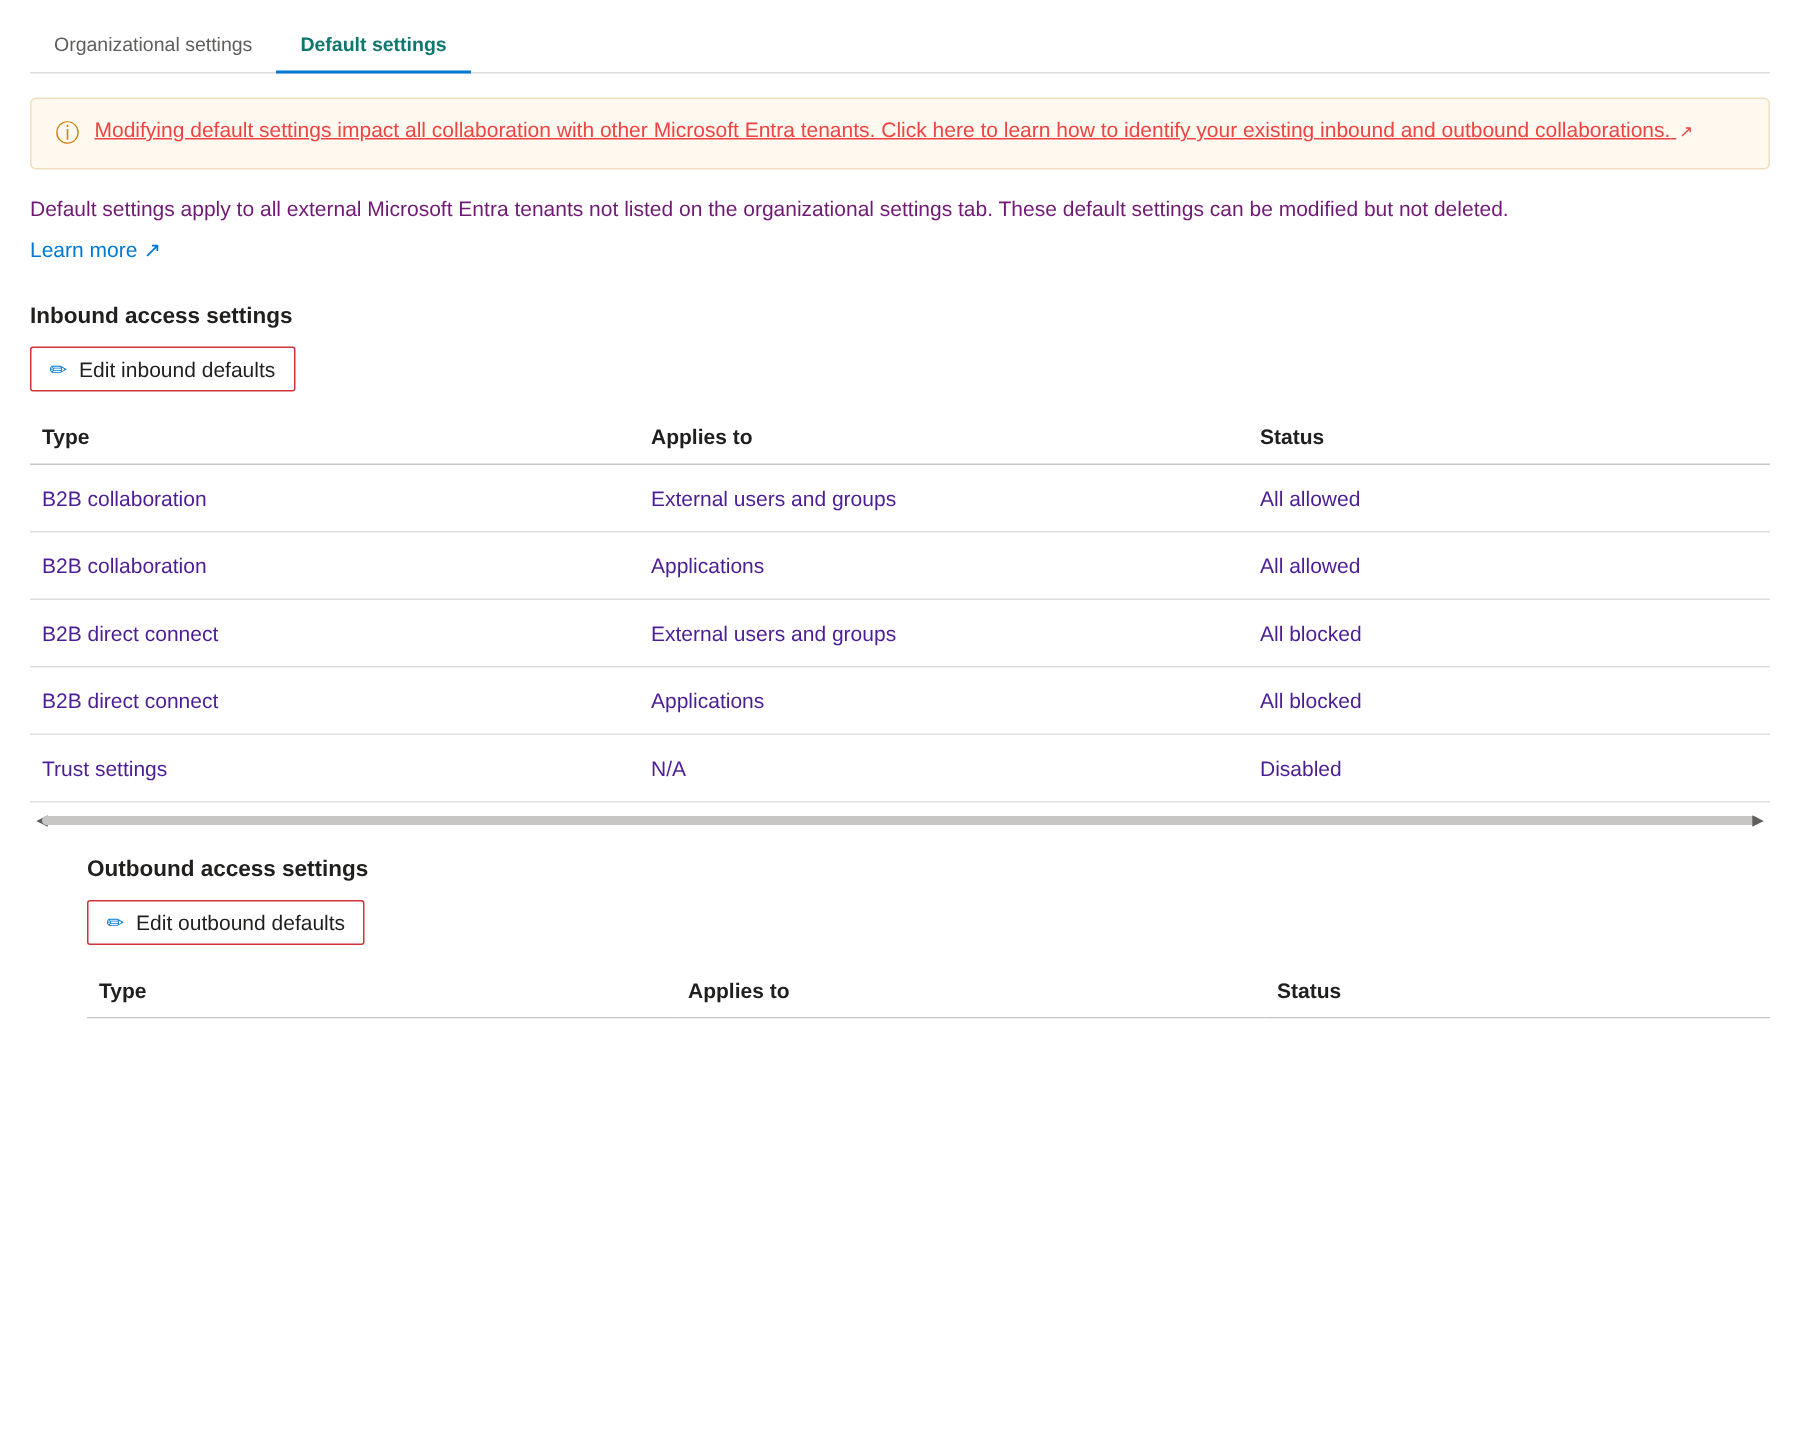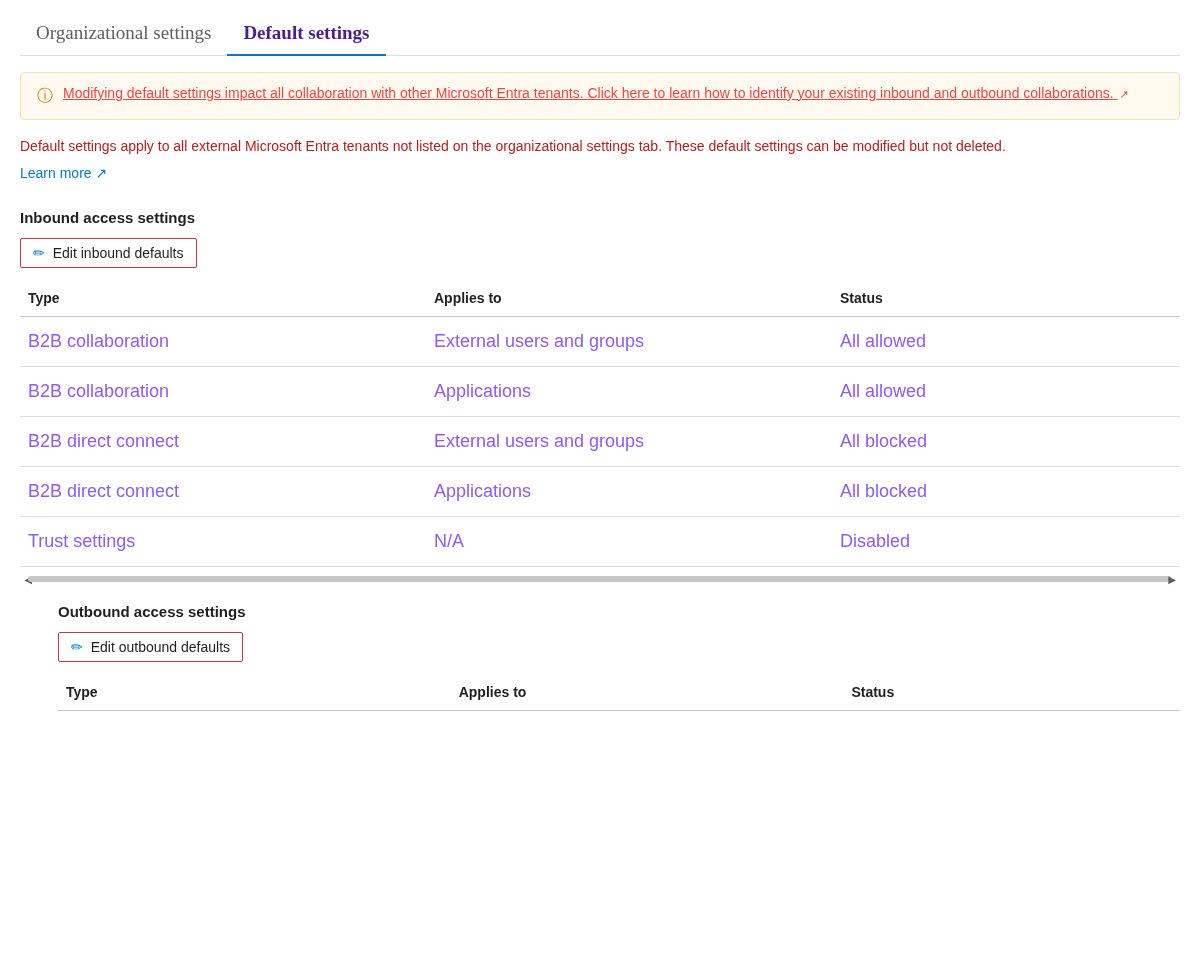--- a/index.html
+++ b/index.html
@@ -18,29 +18,28 @@
     
     .tabs {
       display: flex;
       border-bottom: 1px solid #e1dfdd;
       margin-bottom: 16px;
       padding-top: 12px;
     }
     .tab-item {
       padding: 10px 16px;
       cursor: pointer;
-      font-size: 19px;
+      font-size: 13px;
       color: #605e5c;
       border-bottom: 2px solid transparent;
       margin-bottom: -1px;
-      font-family: Liberation Serif, serif;
     }
     .tab-item.active {
       font-weight: 600;
-      color: #4c1d95;
+      color: #0f766e;
       border-bottom: 2px solid #0078d4;
     }
 
     
     .info-banner {
       background: #fff9f0;
       border: 1px solid #f0e0c0;
       border-radius: 4px;
       padding: 12px 16px;
       display: flex;
@@ -61,21 +60,21 @@
     }
     .ext-link-icon {
       font-size: 11px;
       display: inline-block;
       margin-left: 2px;
     }
 
     
     .description {
       margin-bottom: 8px;
-      color: #b91c1c;
+      color: #701a75;
       line-height: 1.5;
     }
     .learn-more-link {
       color: #0078d4;
       text-decoration: none;
       cursor: pointer;
       display: inline-flex;
       align-items: flex-end;
       gap: 4px;
       margin-bottom: 24px;
@@ -117,22 +116,22 @@
       text-align: left;
       font-weight: 600;
       padding: 10px 8px;
       border-bottom: 1px solid #c8c6c4;
       color: #201f1e;
       font-size: 14px;
     }
     .data-table td {
       padding: 14px 8px;
       border-bottom: 1px solid #e1dfdd;
-      color: #8b5cf6;
-      font-size: 18px;
+      color: #4c1d95;
+      font-size: 14px;
     }
     .data-table tr:last-child td {
       border-bottom: 1px solid #e1dfdd;
     }
 
     
     .scroll-bar-container {
       position: relative;
       height: 16px;
       margin: 4px 0 16px 0;

